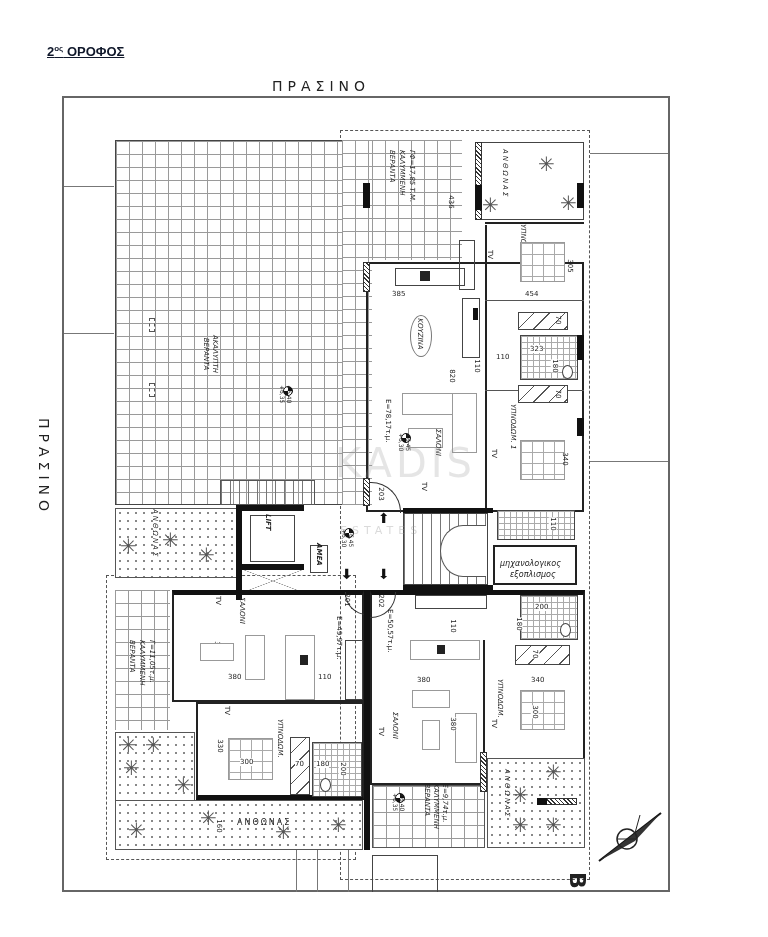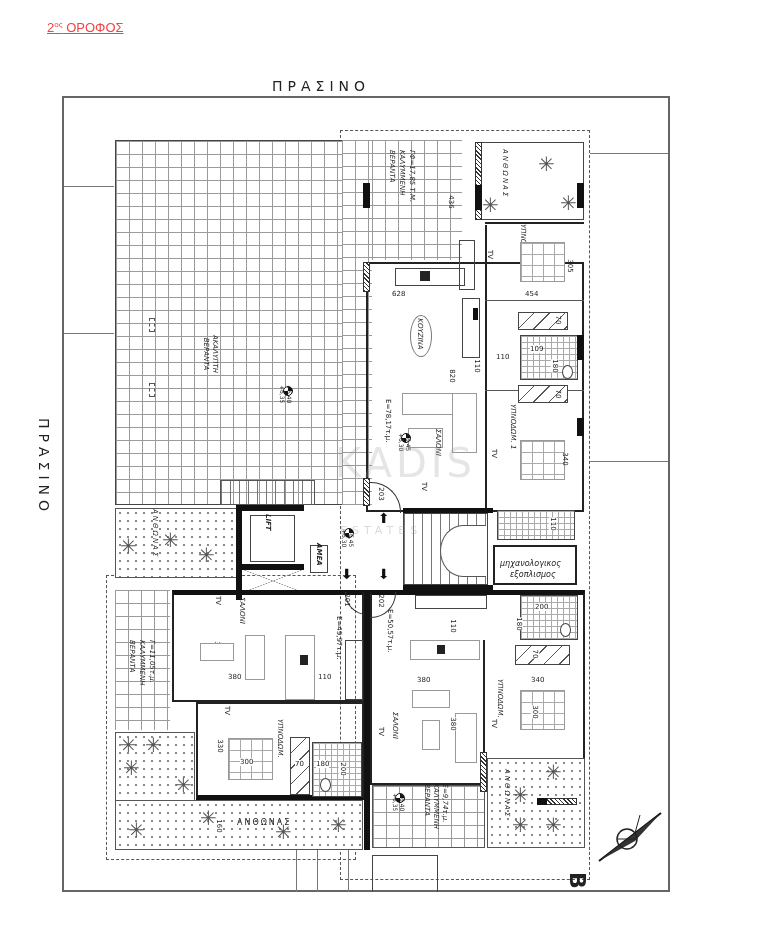--- a/index.html
+++ b/index.html
@@ -1,18 +1,18 @@
 <!DOCTYPE html>
 <html><head>
 <meta charset="utf-8">
 <style>
   html,body{margin:0;padding:0;background:#fff;}
   body{width:768px;height:937px;position:relative;overflow:hidden;font-family:"DejaVu Sans",sans-serif;color:#222;}
   .abs{position:absolute;}
-  #title{left:47px;top:20px;font-family:"Liberation Sans",sans-serif;font-weight:normal;font-size:13px;text-decoration:underline;color:#ef4444;}
+  #title{left:47px;top:44px;font-family:"Liberation Sans",sans-serif;font-weight:bold;font-size:13px;text-decoration:underline;color:#0f172a;}
   #title sup{font-size:8px;}
   .street{font-family:"DejaVu Sans",sans-serif;font-size:14px;letter-spacing:5px;color:#222;}
   #street-top{left:272px;top:78px;}
   .lbl{font-family:"DejaVu Sans",sans-serif;font-style:italic;font-size:7px;color:#222;white-space:nowrap;transform:rotate(90deg);transform-origin:center center;}
   .lblc{font-family:"DejaVu Sans",sans-serif;font-size:7px;color:#222;white-space:nowrap;}
   .dim{font-family:"DejaVu Sans",sans-serif;font-size:7px;color:#222;white-space:nowrap;}
   .dimv{font-family:"DejaVu Sans",sans-serif;font-size:7px;color:#222;white-space:nowrap;transform:rotate(90deg);}
   .wall{background:#111;}
   .hatch{background:repeating-linear-gradient(45deg,#333 0 1px,#fff 1px 3px);border:1px solid #333;box-sizing:border-box;}
   .thin{border:1px solid #444;box-sizing:border-box;}
@@ -82,21 +82,21 @@
 <div class="abs" style="left:485px;top:222px;width:99px;height:2px;background:#222;"></div>
 <div class="abs" style="left:485px;top:300px;width:99px;height:1px;background:#555;"></div>
 <div class="abs" style="left:485px;top:390px;width:99px;height:1px;background:#555;"></div>
 
 <div class="abs thin" style="left:395px;top:268px;width:70px;height:18px;background:#fff;"></div>
 <div class="abs" style="left:420px;top:271px;width:10px;height:10px;background:#222;"></div>
 <div class="abs thin" style="left:459px;top:240px;width:16px;height:50px;"></div>
 <div class="abs thin" style="left:462px;top:298px;width:18px;height:60px;"></div>
 <div class="abs wall" style="left:473px;top:308px;width:5px;height:12px;"></div>
 
-<div class="abs dim" style="left:392px;top:290px;">628</div>
+<div class="abs dim" style="left:392px;top:290px;">385</div>
 <div class="abs dim" style="left:525px;top:290px;">454</div>
 
 <div class="abs" style="left:410px;top:315px;width:20px;height:40px;border:1px solid #777;border-radius:50%;"></div>
 <div class="abs lbl" style="left:400px;top:330px;width:40px;text-align:center;">ΚΟΥΖΙΝΑ</div>
 <div class="abs dimv" style="left:445px;top:372px;">820</div>
 
 <div class="abs furn" style="left:402px;top:393px;width:75px;height:22px;"></div>
 <div class="abs furn" style="left:452px;top:393px;width:25px;height:60px;"></div>
 <div class="abs furn" style="left:408px;top:428px;width:35px;height:20px;"></div>
 
@@ -113,21 +113,21 @@
 <div class="abs dimv" style="left:470px;top:362px;">110</div>
 
 <div class="abs lbl" style="left:488px;top:255px;width:70px;">ΥΠΝΟΔΩΜ. 2</div>
 <div class="abs lbl" style="left:480px;top:256px;width:20px;font-style:normal;">TV</div>
 <div class="abs furn" style="left:520px;top:242px;width:45px;height:40px;background-image:linear-gradient(#aaa 1px,transparent 1px),linear-gradient(90deg,#aaa 1px,transparent 1px);background-size:11px 11px;"></div>
 <div class="abs dimv" style="left:563px;top:262px;">305</div>
 
 <div class="abs thin" style="left:518px;top:312px;width:50px;height:18px;background:repeating-linear-gradient(135deg,#fff 0 10px,#555 10px 11px);"></div>
 <div class="abs dimv" style="left:554px;top:316px;">70</div>
 <div class="abs tiles thin" style="left:520px;top:335px;width:58px;height:45px;"></div>
-<div class="abs dim" style="left:530px;top:345px;background:#fff;">109</div>
+<div class="abs dim" style="left:530px;top:345px;background:#fff;">323</div>
 <div class="abs dimv" style="left:548px;top:362px;background:#fff;">180</div>
 <div class="abs" style="left:562px;top:365px;width:9px;height:12px;border:1px solid #444;border-radius:50%;background:#fff;"></div>
 <div class="abs thin" style="left:518px;top:385px;width:50px;height:18px;background:repeating-linear-gradient(135deg,#fff 0 10px,#555 10px 11px);"></div>
 <div class="abs dimv" style="left:554px;top:390px;">70</div>
 <div class="abs wall" style="left:577px;top:335px;width:7px;height:25px;"></div>
 <div class="abs wall" style="left:577px;top:418px;width:7px;height:18px;"></div>
 
 <div class="abs lbl" style="left:478px;top:435px;width:70px;">ΥΠΝΟΔΩΜ. 1</div>
 <div class="abs lbl" style="left:484px;top:455px;width:20px;font-style:normal;">TV</div>
 <div class="abs furn" style="left:520px;top:440px;width:45px;height:40px;background-image:linear-gradient(#aaa 1px,transparent 1px),linear-gradient(90deg,#aaa 1px,transparent 1px);background-size:11px 11px;"></div>

